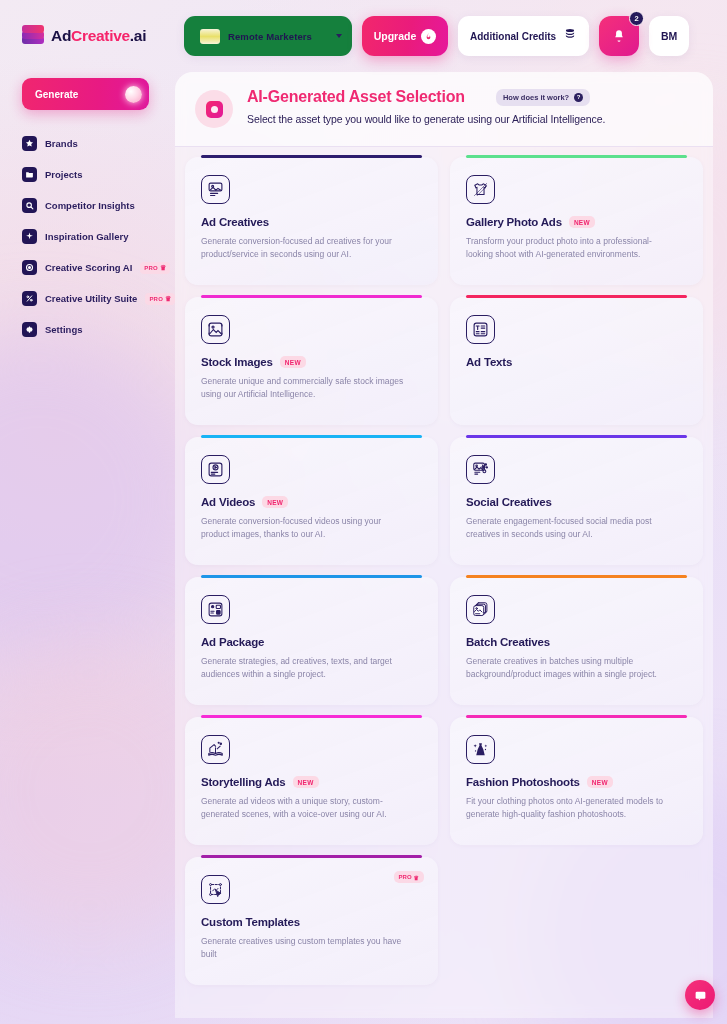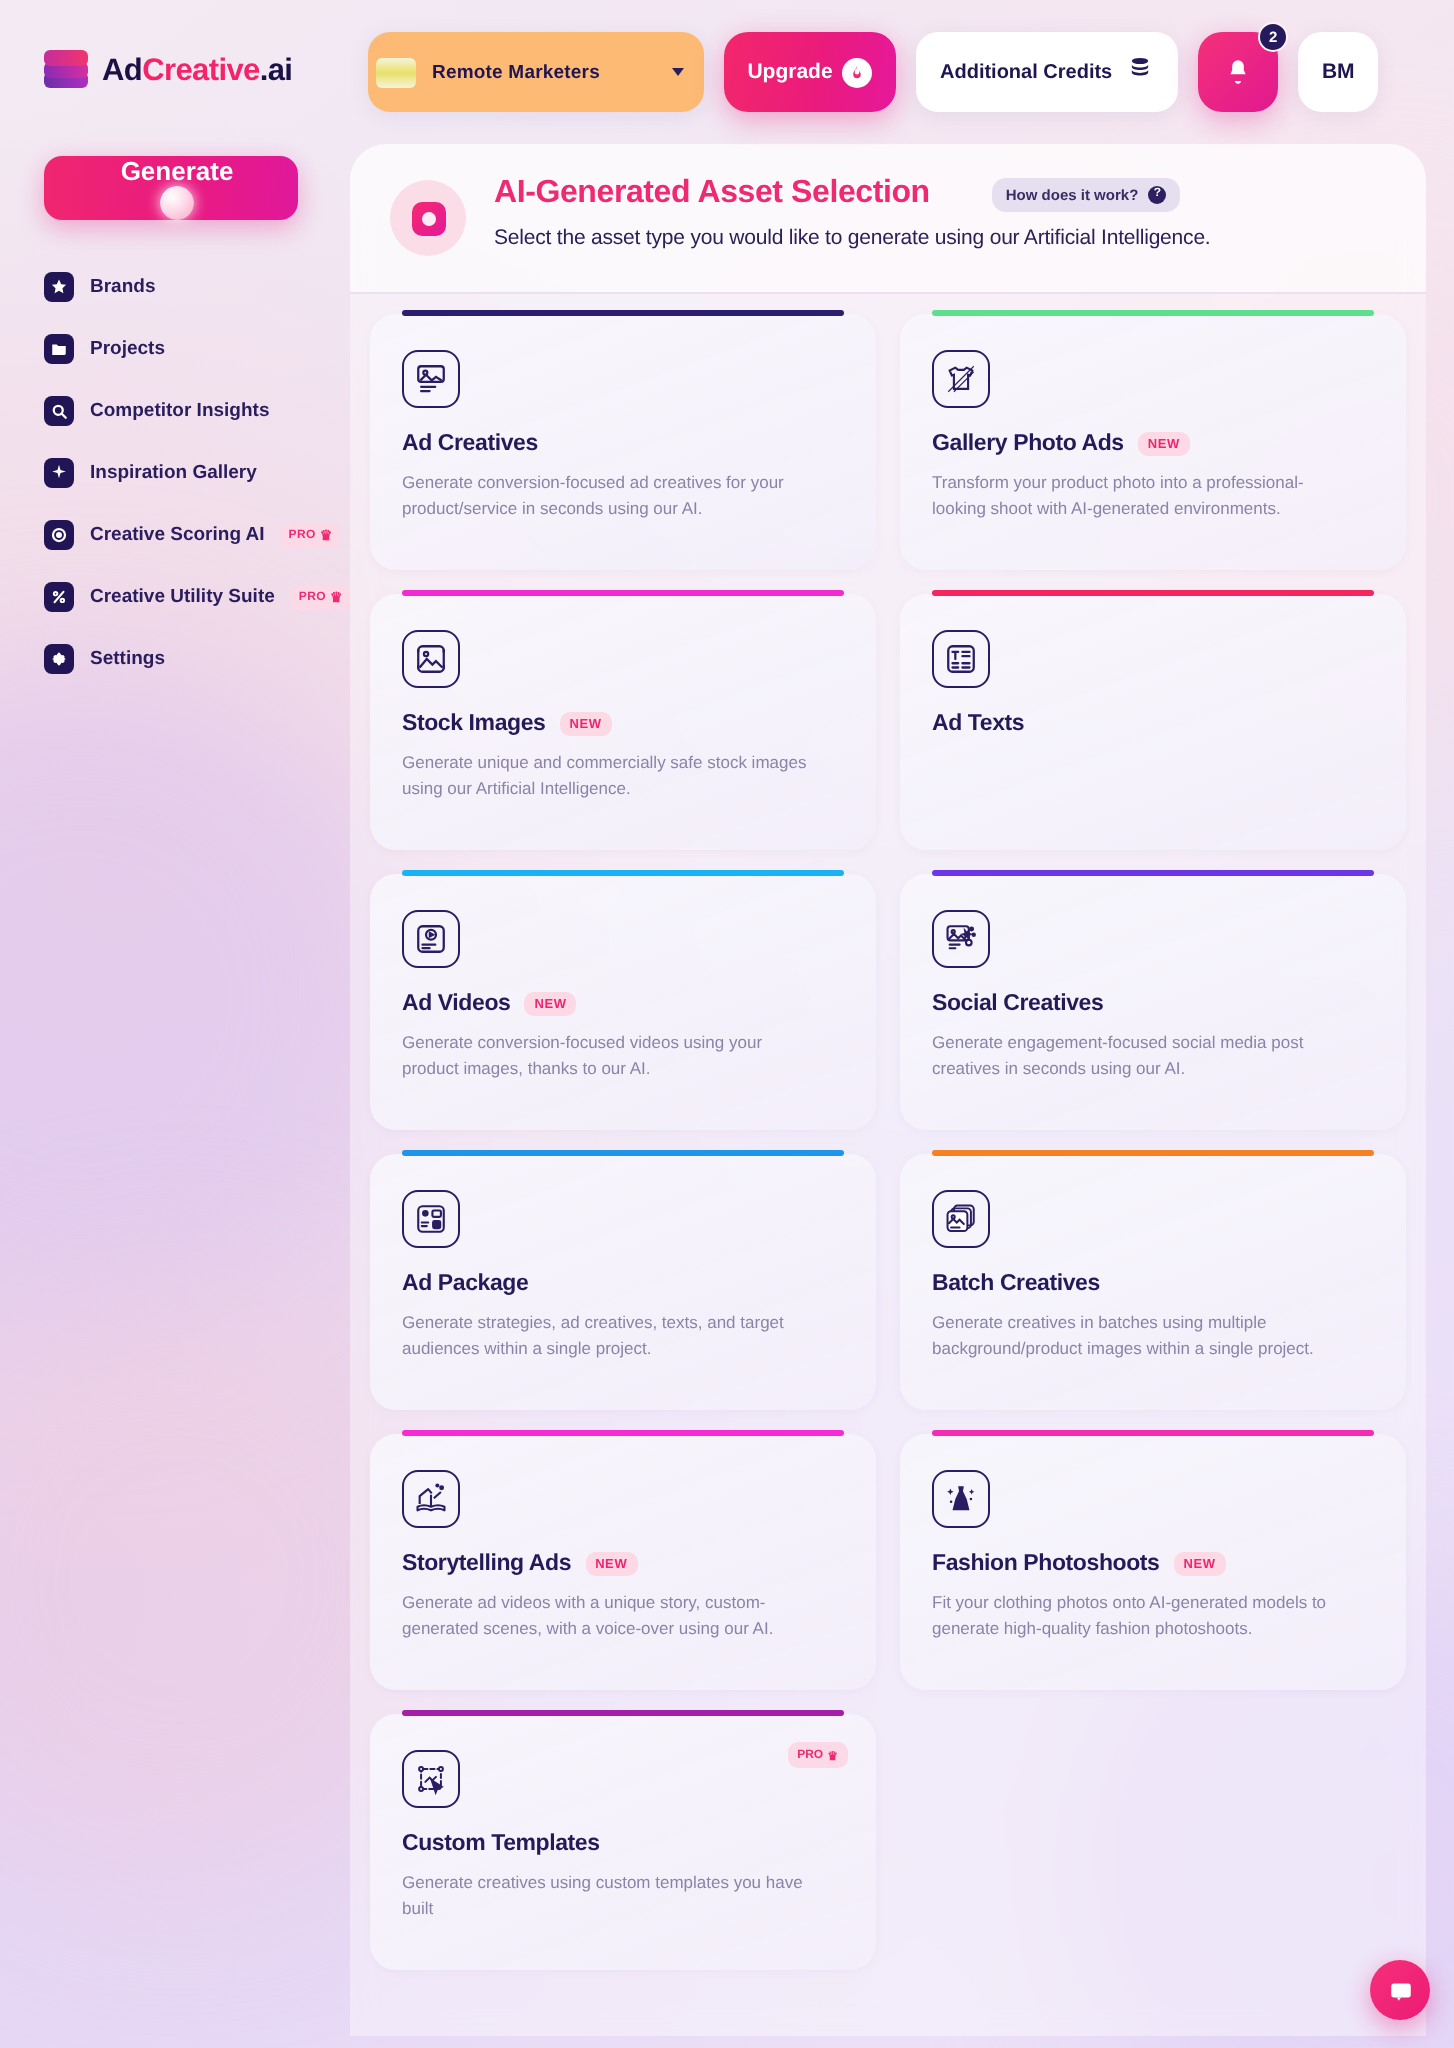--- a/index.html
+++ b/index.html
@@ -38,21 +38,21 @@
   .lm2 { top: 6px;  background: linear-gradient(90deg,#8a2bb5,#d62f9e); }
   .lm3 { top: 0px;  background: linear-gradient(90deg,#c52d9a,#f0356f); }
   .logo-text { font-size: 15.5px; font-weight: 700; letter-spacing: -0.3px; color: #1b1145; white-space: nowrap; }
   .logo-text .accent { color: #f5246a; }
 
   .chip {
     height: 40px; border-radius: 11px; background: #fffdf8;
     display: flex; align-items: center;
     box-shadow: 0 2px 10px rgba(120,90,160,0.10);
   }
-  .select-chip { width: 168px; padding: 0 10px 0 4px; gap: 8px; background: #fdba74; }
+  .select-chip { width: 168px; padding: 0 10px 0 16px; gap: 8px; background: #15803d; }
   .select-flag {
     width: 20px; height: 15px; border-radius: 3px; flex: 0 0 20px;
     background: linear-gradient(180deg,#f7f4d8 0%, #e9e06a 50%, #f7f4d8 100%);
   }
   .select-label { font-size: 9.5px; font-weight: 700; color: #201552; flex: 1; letter-spacing: 0.1px; }
   .caret { width: 0; height: 0; border-left: 3.5px solid transparent; border-right: 3.5px solid transparent; border-top: 4.5px solid #2a1d5e; }
 
   .upgrade-btn {
     width: 86px; height: 40px; border-radius: 12px; border: none;
     background: linear-gradient(100deg, #f2276c 0%, #ea1b7c 55%, #e6189b 100%);
@@ -87,26 +87,25 @@
   }
 
   
   .sidebar {
     position: absolute; left: 0; top: 72px; width: 175px; bottom: 0;
     padding: 6px 14px 0 22px; z-index: 15;
   }
   .generate-btn {
     width: 127px; height: 32px; border-radius: 9px; border: none;
     background: linear-gradient(95deg,#f0266f 0%, #e81a83 60%, #e0189c 100%);
-    color: #fff; font-size: 13px; font-weight: 700;
+    color: #fff; font-size: 10px; font-weight: 700;
     display: flex; align-items: center; justify-content: space-between;
     padding: 0 7px 0 13px; cursor: pointer;
     box-shadow: 0 4px 13px rgba(232,26,131,0.33);
     font-family: "Liberation Sans", sans-serif;
-    flex-direction: column;
   }
   .gen-orb {
     width: 17px; height: 17px; border-radius: 50%;
     background: radial-gradient(circle at 35% 32%, #ffffff 0%, #ffd9e8 45%, #f9a3c6 100%);
     box-shadow: 0 0 7px rgba(255,255,255,0.85);
   }
   .nav { margin-top: 18px; display: flex; flex-direction: column; }
   .nav-item {
     height: 31px; display: flex; align-items: center; gap: 8px; cursor: pointer;
   }

